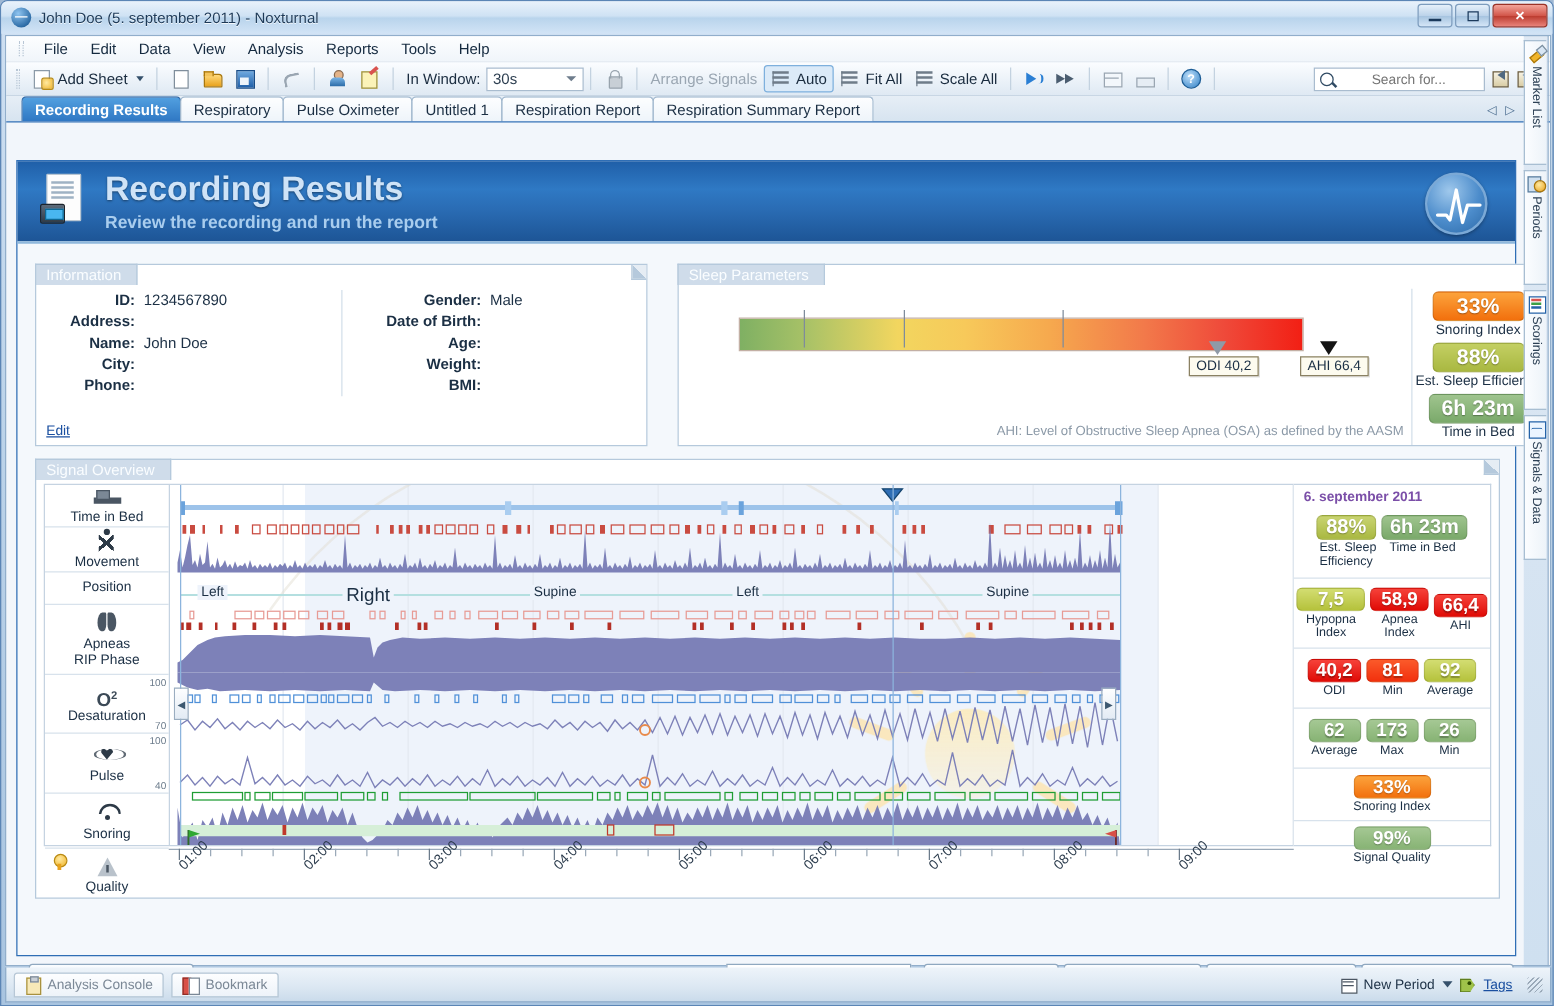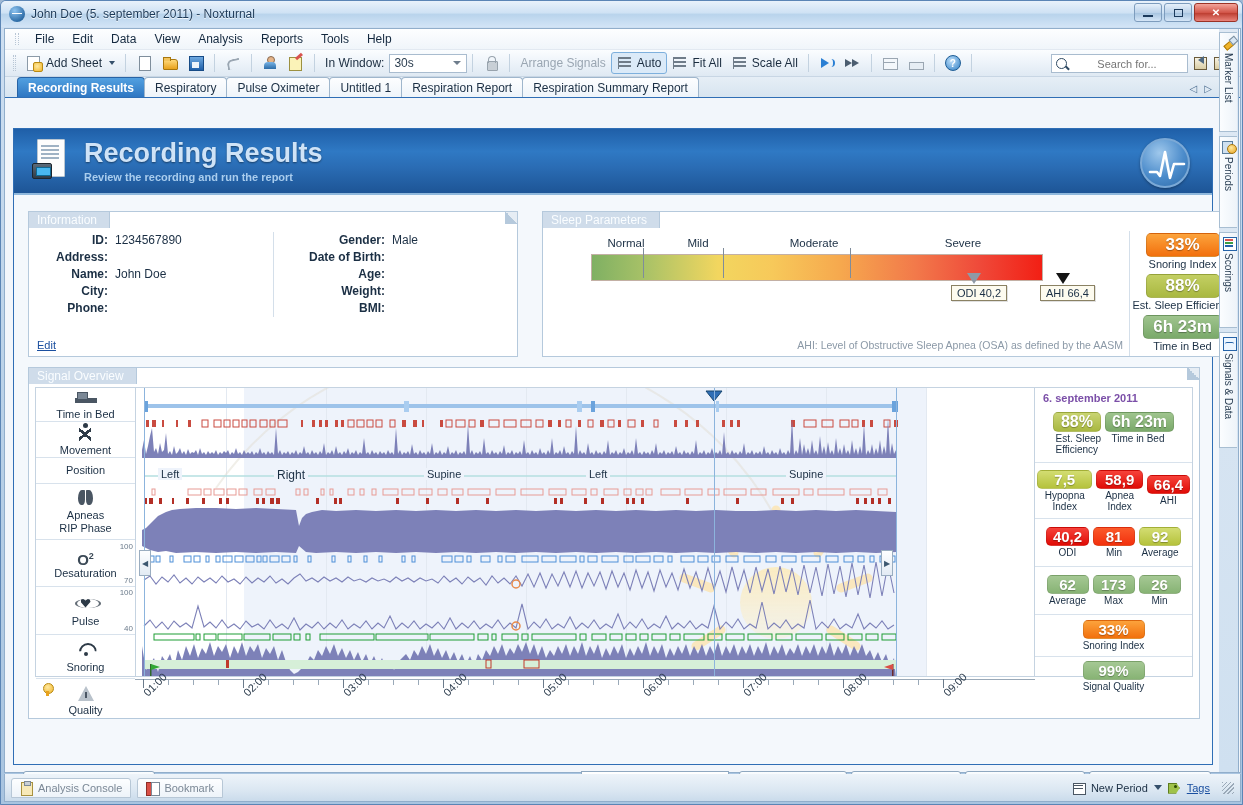--- a/index.html
+++ b/index.html
@@ -200,21 +200,21 @@
     display:flex; align-items:center;
   }
   #banner-doc-icon {
     width:40px;height:44px;margin-left:18px;margin-right:12px;position:relative;flex:0 0 auto;
   }
   #banner-doc-icon .pg{position:absolute;left:5px;top:0;width:28px;height:38px;background:#fdfdfd;border:1px solid #b9c6d2;border-radius:1px;}
   #banner-doc-icon .ln{position:absolute;left:9px;top:6px;width:18px;height:1.5px;background:#9fb2c4;box-shadow:0 4px 0 #9fb2c4,0 8px 0 #9fb2c4,0 12px 0 #9fb2c4;}
   #banner-doc-icon .dev{position:absolute;left:0px;top:24px;width:20px;height:16px;background:linear-gradient(#5c6b7a,#2f3b47);border:1px solid #1d252d;border-radius:2px;}
   #banner-doc-icon .dev:after{content:"";position:absolute;left:3px;top:3px;width:13px;height:7px;background:#49b7f0;border:1px solid #0e6a96;}
   #banner-title { font-size:27px; font-weight:bold; color:#cfe3f7; text-shadow:0 1px 2px rgba(0,0,0,.45); line-height:1.05;}
-  #banner-sub { font-size:11px; font-weight:bold; color:#a9cdee; margin-top:3px;}
+  #banner-sub { font-size:14px; font-weight:bold; color:#a9cdee; margin-top:3px;}
   #banner-logo {
     position:absolute; right:22px; top:9px; width:50px;height:50px;border-radius:50%;
     background:radial-gradient(circle at 38% 28%,#9fc8ec,#4c8ccb 55%,#2d6aa8 100%);
     border:2px solid #7ba9d6; box-shadow:0 1px 3px rgba(0,0,0,.35);
   }
   #banner-logo svg{position:absolute;left:6px;top:8px;}
 
   
   .groupbox { position:absolute; border:1px solid #b5c9dc; background:#fff; }
   .groupbox > .gb-title {
@@ -576,26 +576,20 @@
           </div>
         </div>
         <a id="edit-link" href="#">Edit</a>
       </div>
 
       <div class="groupbox" id="sleep">
         <div class="gb-title">Sleep Parameters</div>
         <div class="gb-fold"></div>
 
         <div id="sp-body">
-          <div class="sp-scale-labels">
-            <div class="sp-lab" style="left:38px;">Normal</div>
-            <div class="sp-lab" style="left:110px;">Mild</div>
-            <div class="sp-lab" style="left:226px;">Moderate</div>
-            <div class="sp-lab" style="left:375px;">Severe</div>
-          </div>
           <div id="sp-bar"></div>
           <div class="sp-tick" style="left:100px;"></div>
           <div class="sp-tick" style="left:180px;"></div>
           <div class="sp-tick" style="left:307px;"></div>
 
           <div class="sp-marker" style="left:408px; top:42px;">
             <div class="tri" style="border-top:11px solid #8f9aa6;margin-left:16px;"></div>
             <div class="box">ODI 40,2</div>
           </div>
           <div class="sp-marker" style="left:497px; top:42px;">
@@ -977,21 +971,21 @@
                 <g>
                   <rect x="14" y="276" width="1.5" height="12" fill="#2f6b2a"></rect>
                   <path d="M15,276 l9,3 l-9,3 z" fill="#2fa832"></path>
                   <rect x="756" y="276" width="1.5" height="12" fill="#6b2a2a"></rect>
                   <path d="M757,276 l-9,3 l9,3 z" fill="#d94f46"></path>
                 </g>
               </svg>
 
               <div style="position:absolute;left:0;top:80px;width:100%;height:16px;pointer-events:none;">
                 <span style="position:absolute;left:22px;font-size:11px;color:#1b2f44;background:#eef3fb;padding:0 3px;">Left</span>
-                <span style="position:absolute;left:138px;font-size:12px;color:#1b2f44;background:#eef3fb;padding:0 3px;">Right</span>
+                <span style="position:absolute;left:138px;font-size:15px;color:#1b2f44;background:#eef3fb;padding:0 3px;">Right</span>
                 <span style="position:absolute;left:288px;font-size:11px;color:#1b2f44;background:#eef3fb;padding:0 3px;">Supine</span>
                 <span style="position:absolute;left:450px;font-size:11px;color:#1b2f44;background:#eef3fb;padding:0 3px;">Left</span>
                 <span style="position:absolute;left:650px;font-size:11px;color:#1b2f44;background:#eef3fb;padding:0 3px;">Supine</span>
               </div>
 
               <div class="cursor-line" style="left:8px;"></div>
               <div class="cursor-line" style="left:578px;"></div>
               <div class="cursor-line" style="left:760px;"></div>
 
               <div style="position:absolute;left:3px;top:162px;width:12px;height:26px;

